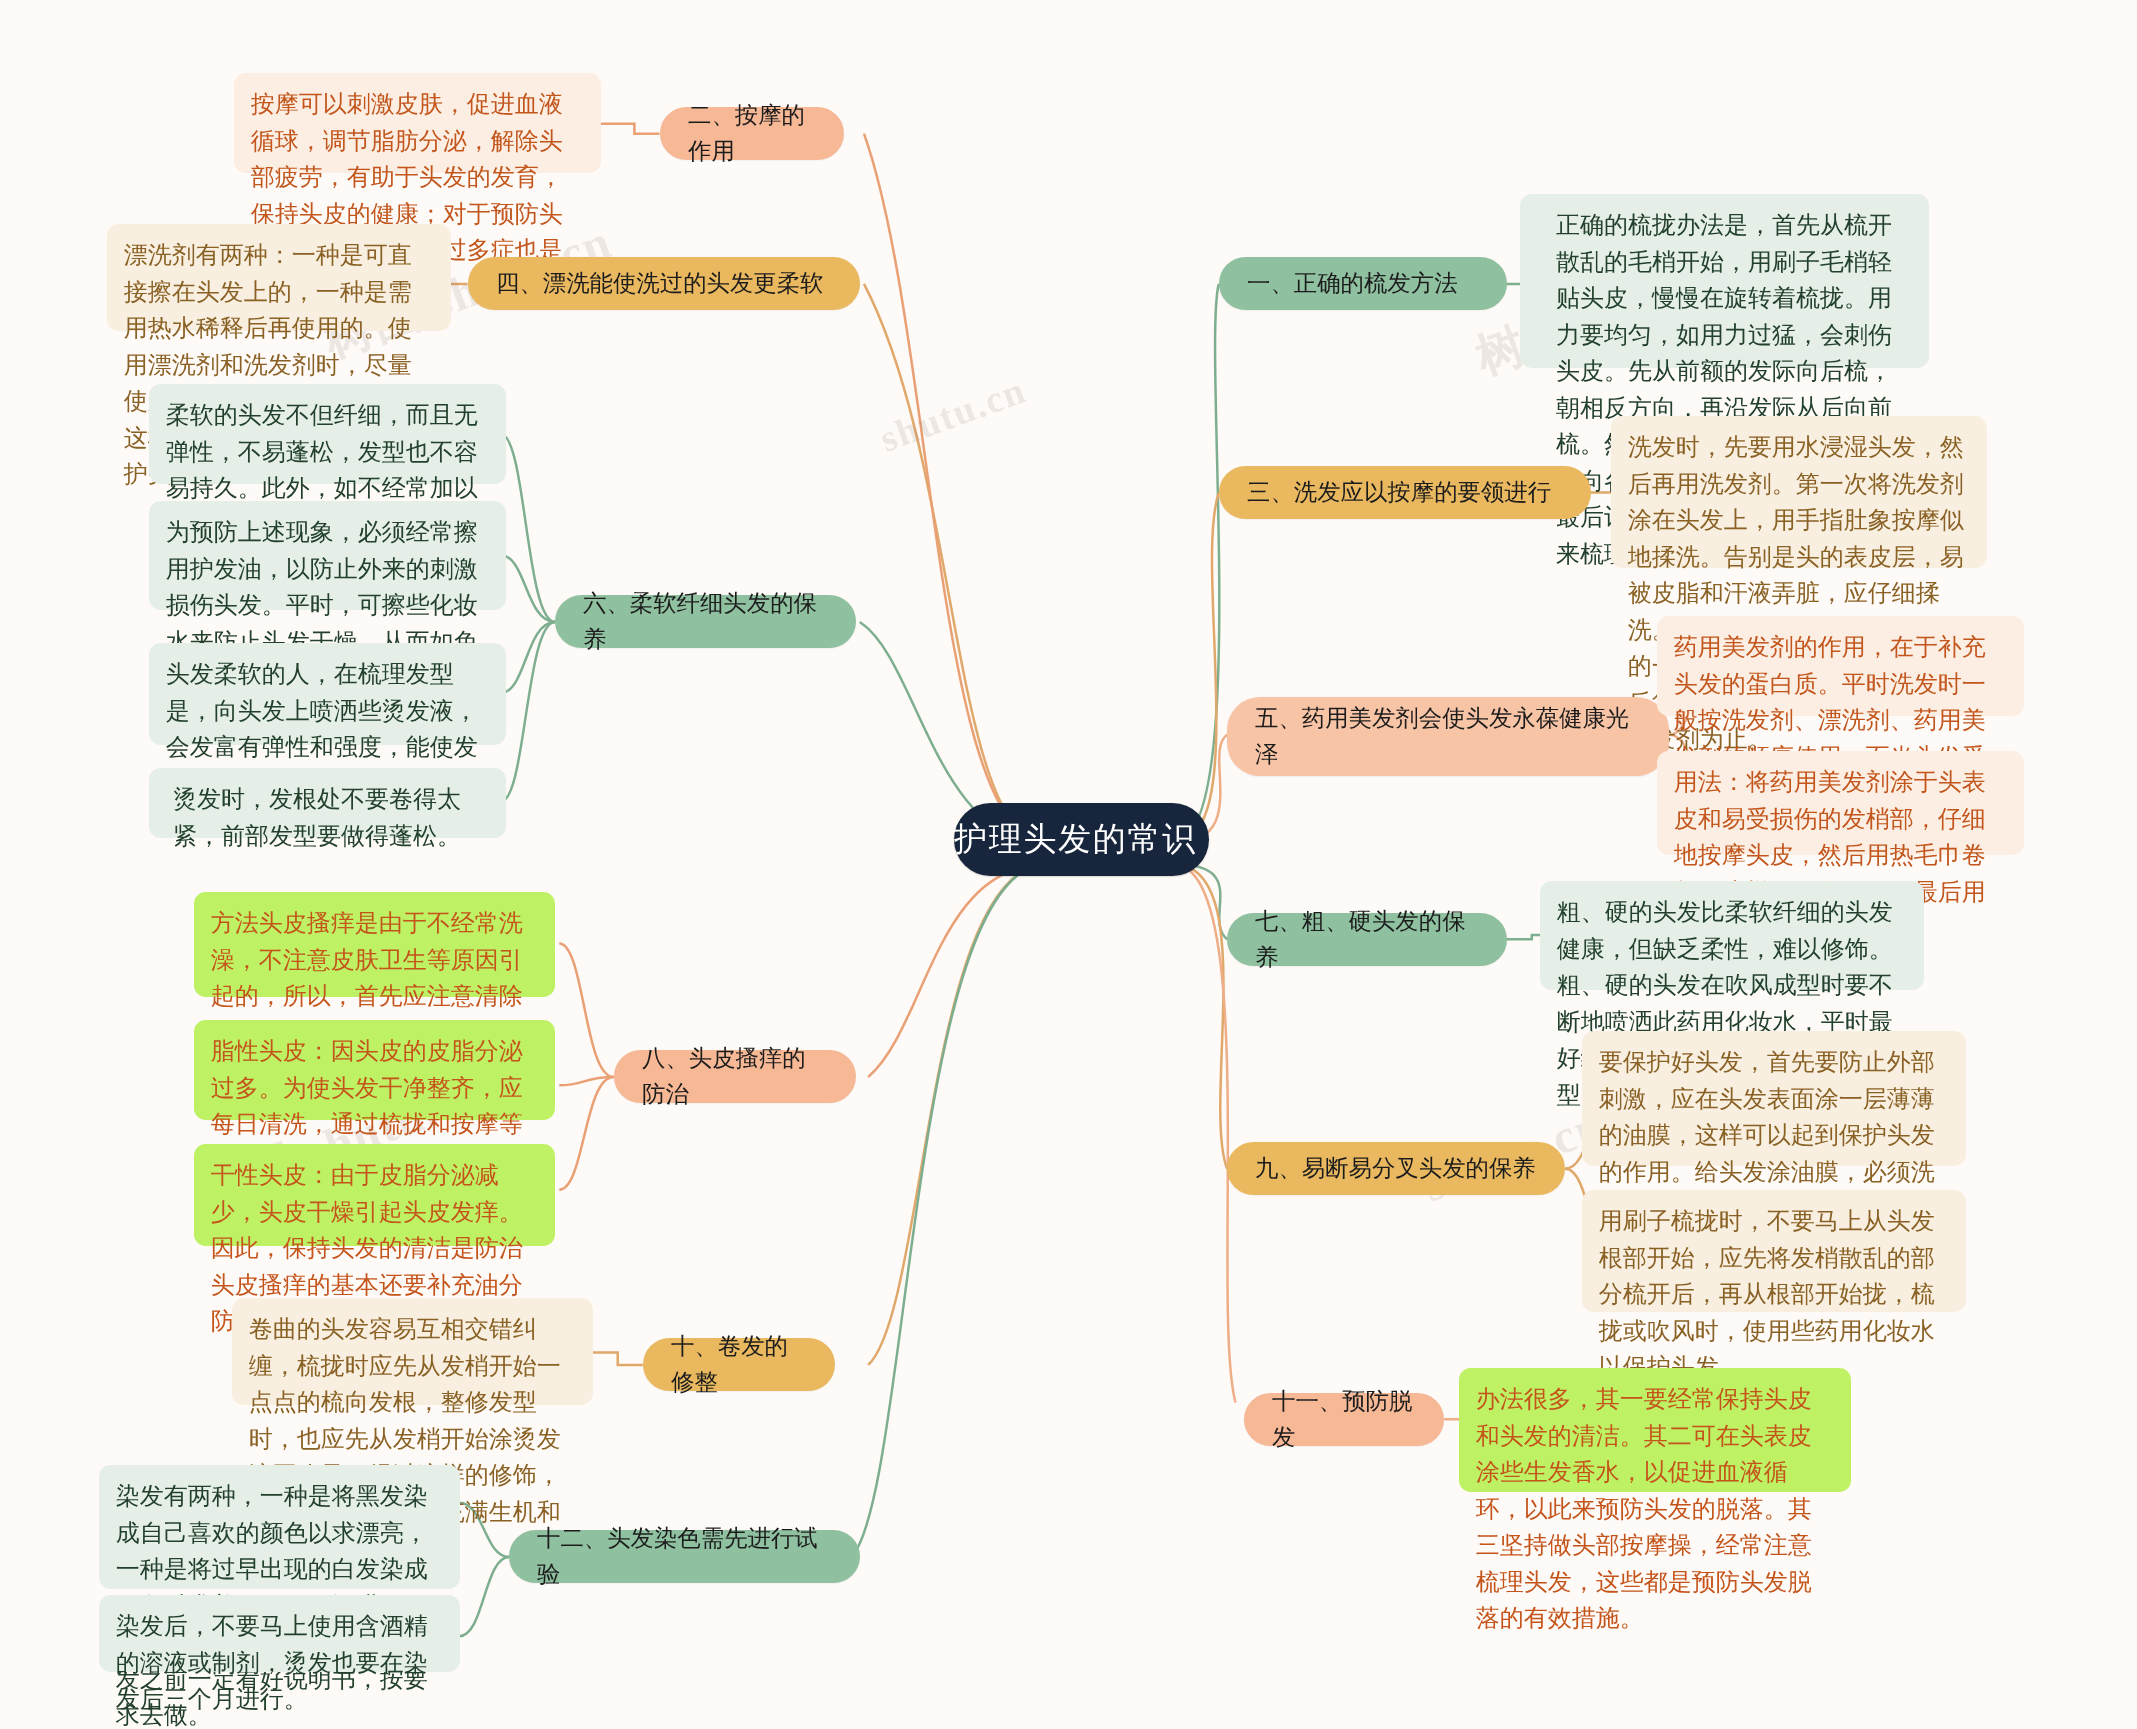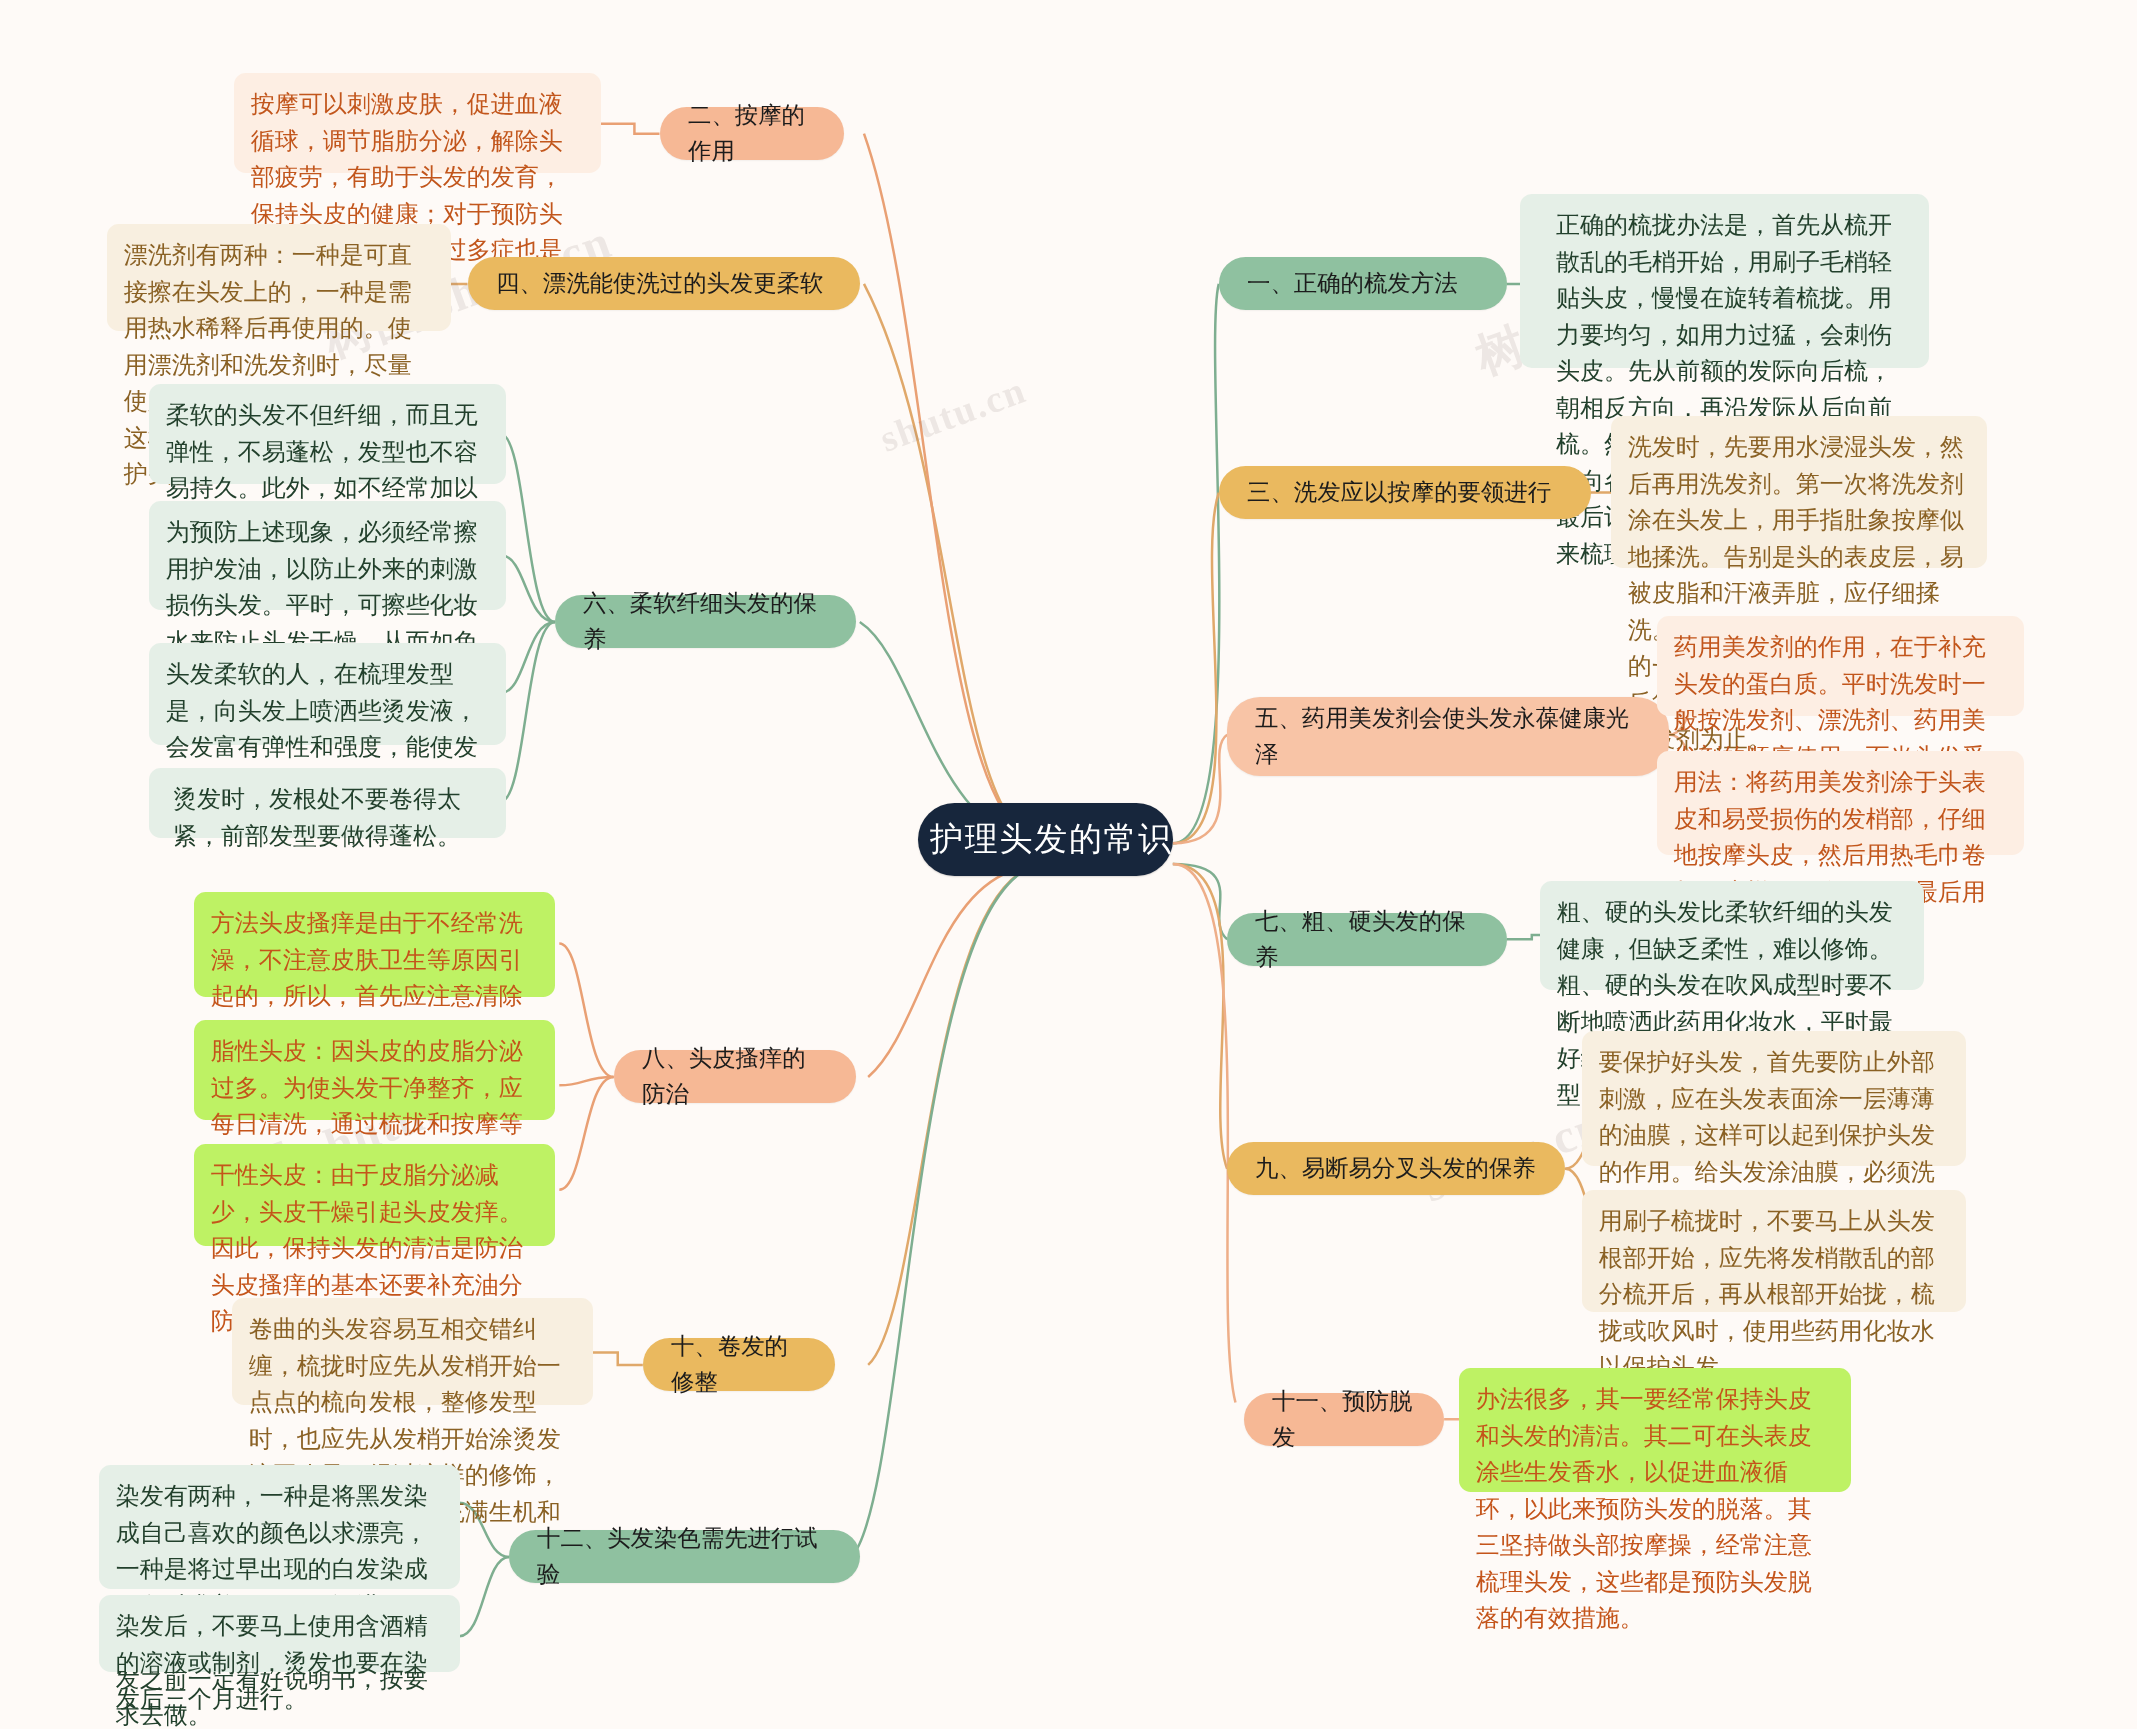--- a/index.html
+++ b/index.html
@@ -12,23 +12,24 @@
   #canvas{position:absolute;left:0;top:0;width:2137px;height:1729px;}
   svg#links{position:absolute;left:0;top:0;width:2137px;height:1729px;pointer-events:none;}
   .wm{position:absolute;font-family:"Liberation Serif",serif;color:rgba(120,110,100,.13);
       font-weight:700;letter-spacing:1.7px;pointer-events:none;user-select:none;}
 
   .node{position:absolute;box-sizing:border-box;}
 
   
   .central{
     background:#17263c;color:#ffffff;border-radius:38px;
-    display:flex;align-items:center;justify-content:flex-end;
+    display:flex;align-items:center;justify-content:flex-start;
     font-size:33px;letter-spacing:1.7px;
     box-shadow:0 0.8px 1.7px rgba(0,0,0,.18);
+    margin-left:36px;
   }
 
   
   .branch{
     border-radius:33px;display:flex;align-items:center;
     padding:11.7px 28px;font-size:23.4px;color:#1c1c1c;line-height:1.5;
     box-shadow:0 0.8px 1.7px rgba(0,0,0,.06);
   }
   .b-green{background:#8fc1a0;}
   .b-gold{background:#eab95f;}

